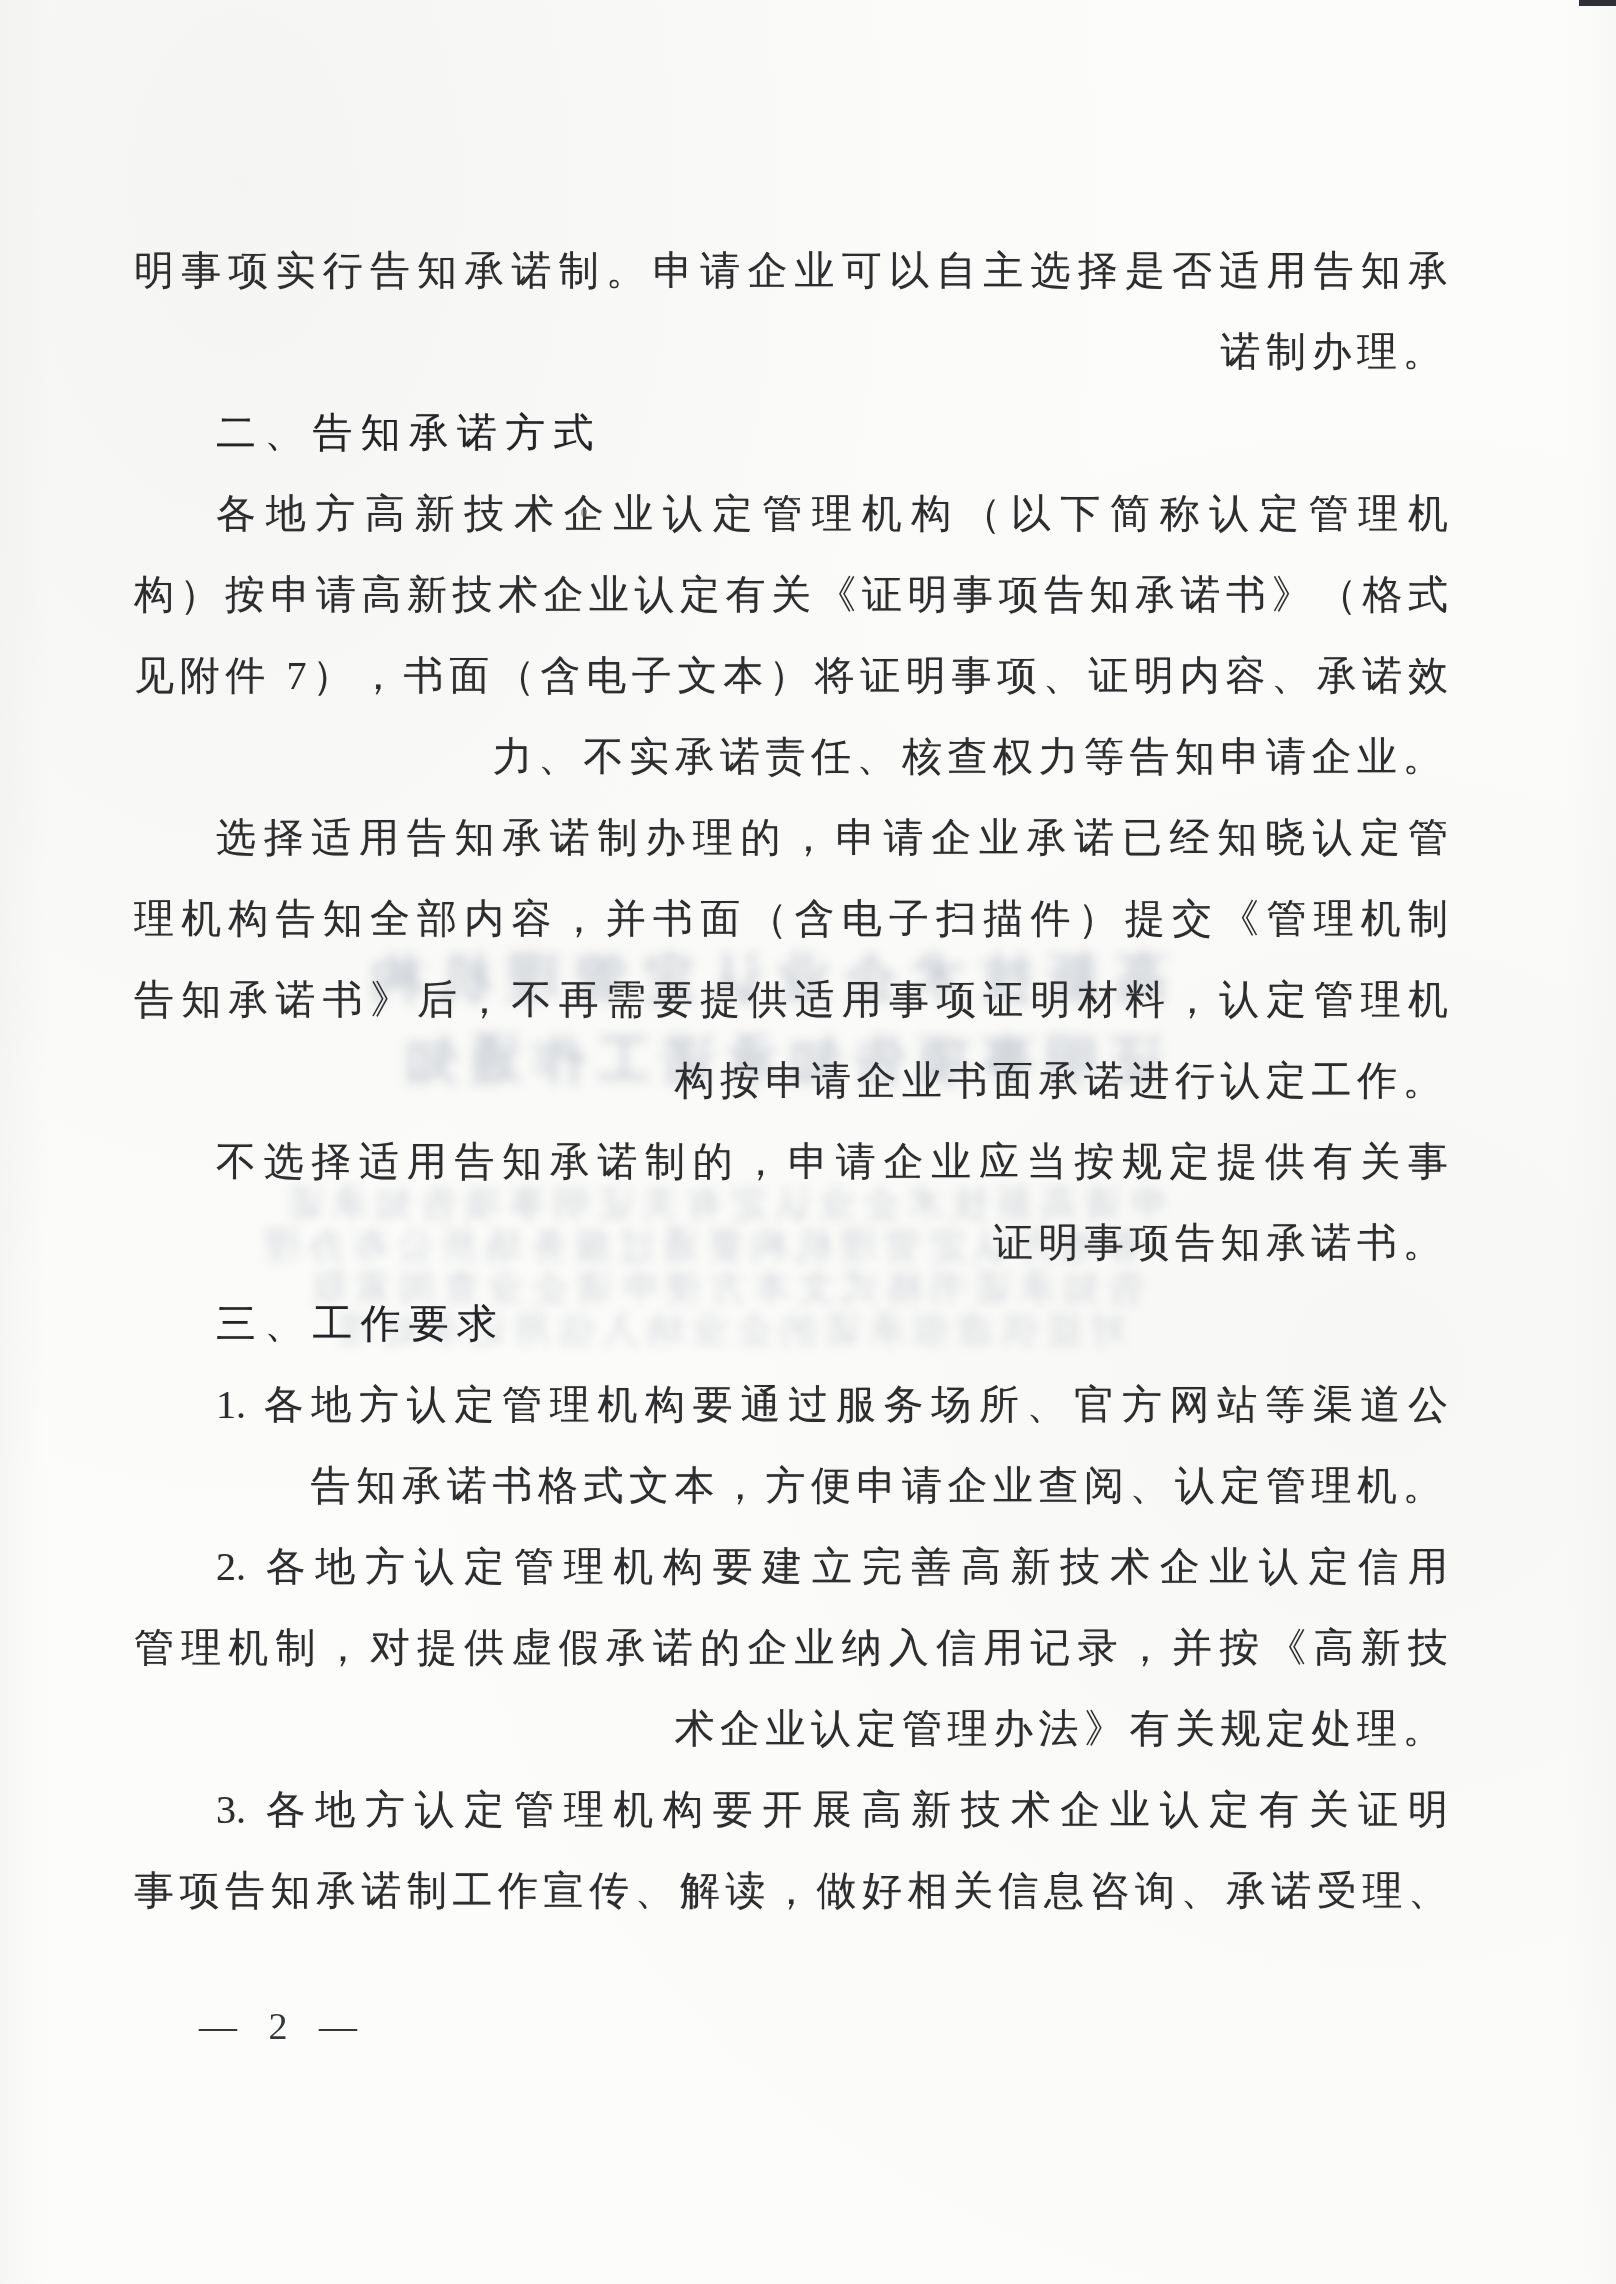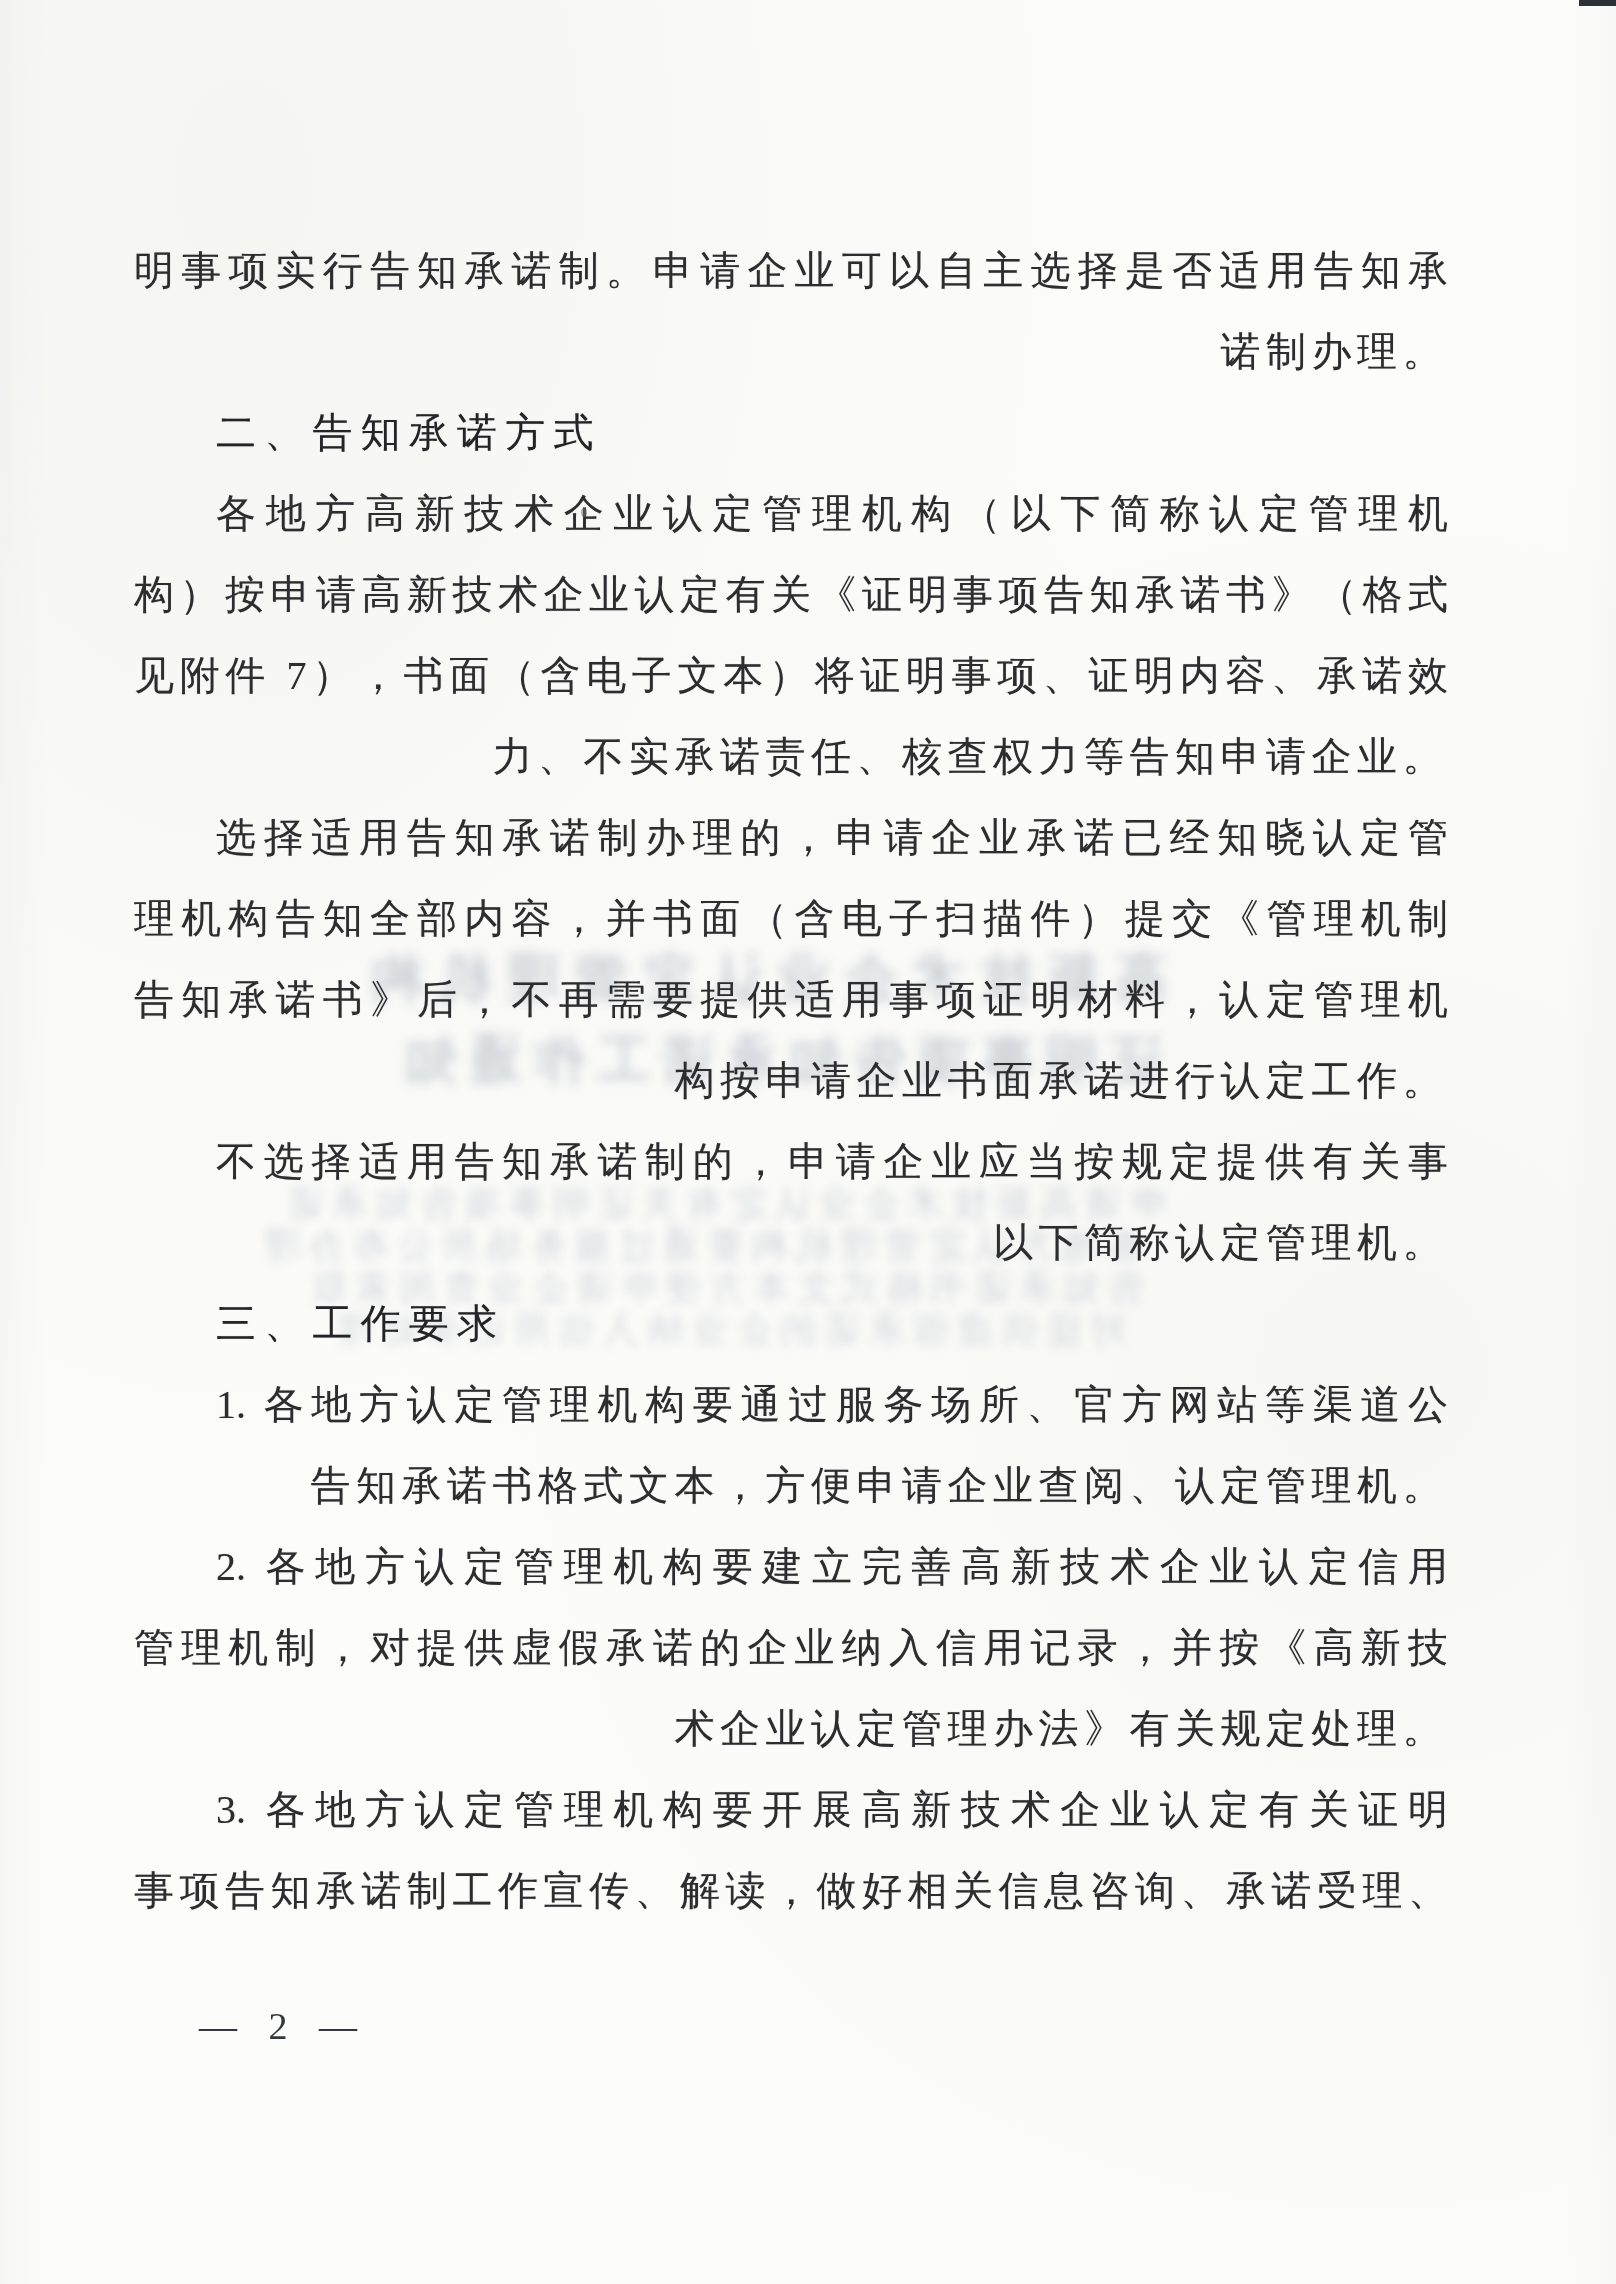--- a/index.html
+++ b/index.html
@@ -99,21 +99,21 @@
     <div class="ln heading ind">二、告知承诺方式</div>
     <div class="ln ind j">各地方高新技术企业认定管理机构（以下简称认定管理机</div>
     <div class="ln j">构）按申请高新技术企业认定有关《证明事项告知承诺书》（格式</div>
     <div class="ln j">见附件 7），书面（含电子文本）将证明事项、证明内容、承诺效</div>
     <div class="ln left">力、不实承诺责任、核查权力等告知申请企业。</div>
     <div class="ln ind j">选择适用告知承诺制办理的，申请企业承诺已经知晓认定管</div>
     <div class="ln j">理机构告知全部内容，并书面（含电子扫描件）提交《管理机制</div>
     <div class="ln j">告知承诺书》后，不再需要提供适用事项证明材料，认定管理机</div>
     <div class="ln left">构按申请企业书面承诺进行认定工作。</div>
     <div class="ln ind j">不选择适用告知承诺制的，申请企业应当按规定提供有关事</div>
-    <div class="ln left">以下简称认定管理机。</div>
+    <div class="ln left">证明事项告知承诺书。</div>
     <div class="ln heading ind">三、工作要求</div>
     <div class="ln ind j">1. 各地方认定管理机构要通过服务场所、官方网站等渠道公</div>
     <div class="ln left">告知承诺书格式文本，方便申请企业查阅、认定管理机。</div>
     <div class="ln ind j">2. 各地方认定管理机构要建立完善高新技术企业认定信用</div>
     <div class="ln j">管理机制，对提供虚假承诺的企业纳入信用记录，并按《高新技</div>
     <div class="ln left">术企业认定管理办法》有关规定处理。</div>
     <div class="ln ind j">3. 各地方认定管理机构要开展高新技术企业认定有关证明</div>
     <div class="ln j">事项告知承诺制工作宣传、解读，做好相关信息咨询、承诺受理、</div>
   </div>
 

